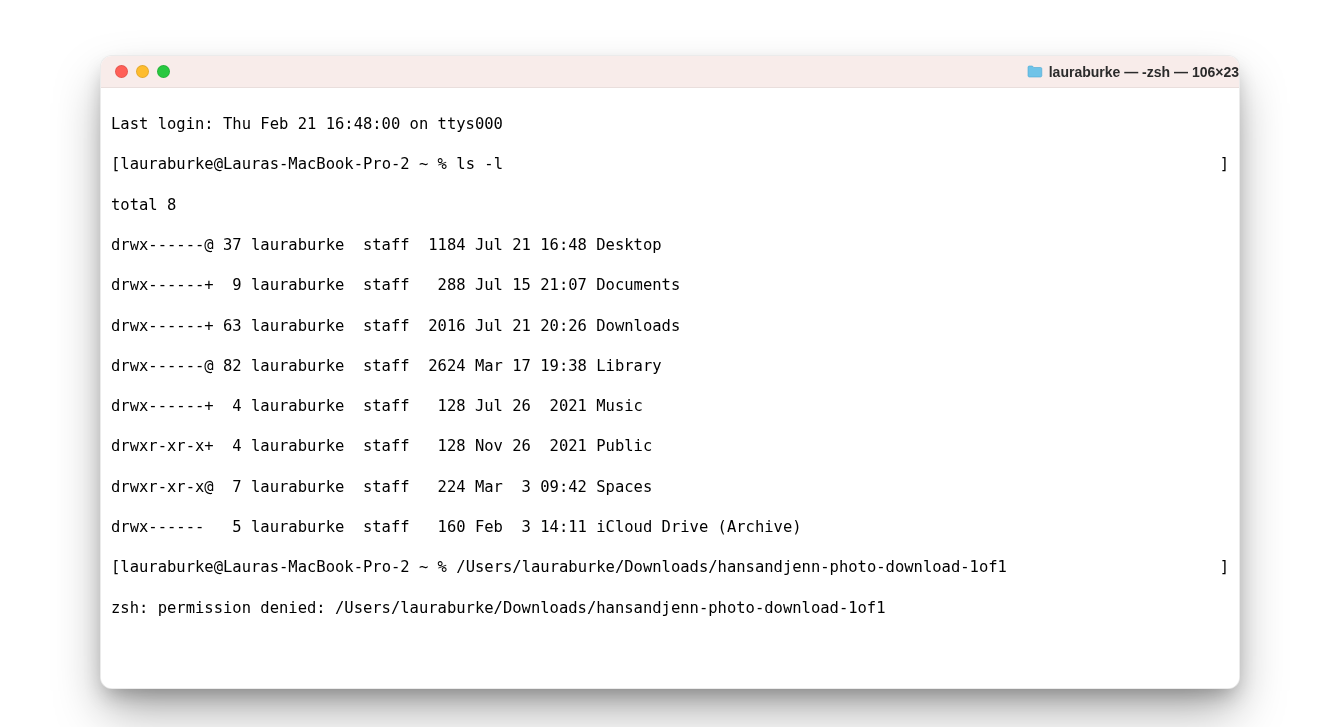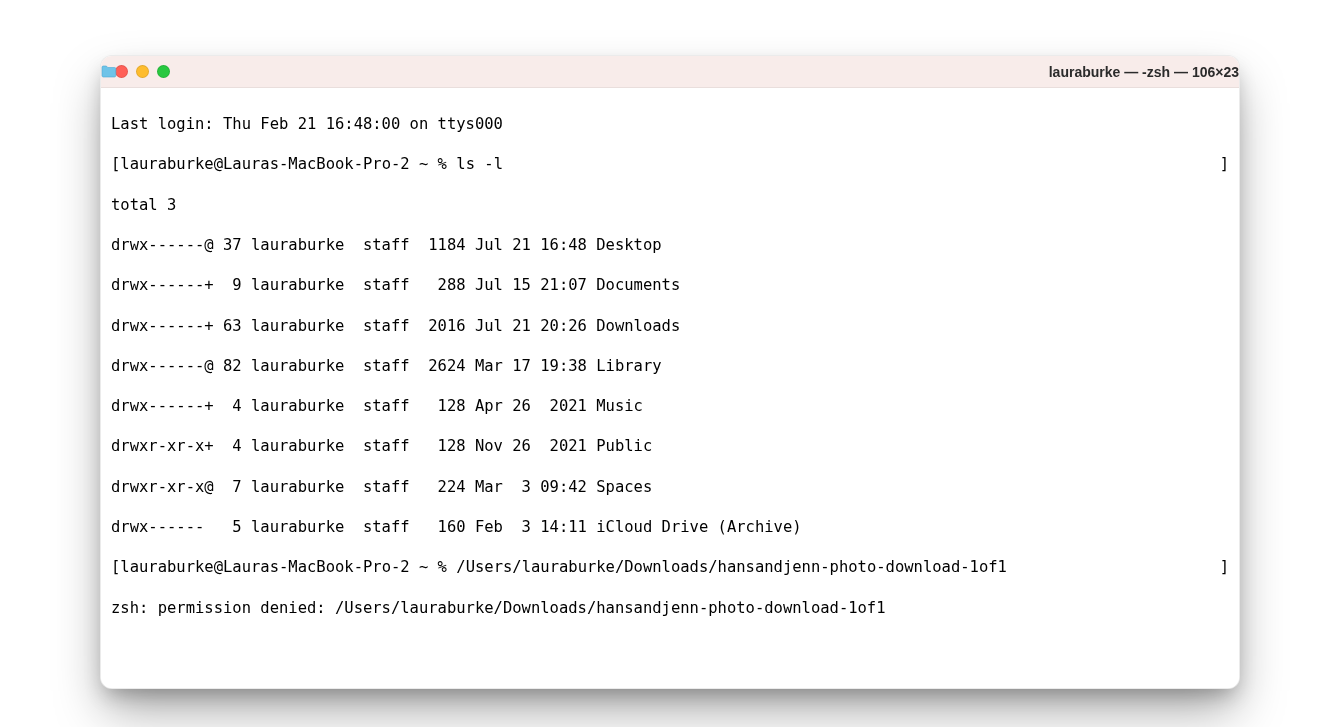--- a/index.html
+++ b/index.html
@@ -50,21 +50,21 @@
       position: absolute;
       left: 0;
       right: 0;
       text-align: center;
       font-size: 14px;
       font-weight: 600;
       color: #2b2b2b;
       pointer-events: none;
       display: flex;
       align-items: center;
-      justify-content: space-between;
+      justify-content: flex-end;
       gap: 6px;
     }
     .folder-icon {
       width: 16px;
       height: 13px;
       display: inline-block;
     }
     .terminal-body {
       background: #ffffff;
       padding: 6px 10px 10px 10px;
@@ -104,26 +104,26 @@
           <path d="M1 2.2C1 1.54 1.54 1 2.2 1h3.2l1.3 1.5h6.9c.66 0 1.2.54 1.2 1.2v7.1c0 .66-.54 1.2-1.2 1.2H2.2C1.54 12 1 11.46 1 10.8V2.2z" fill="#6fc3e8" stroke="#4aa8d4" stroke-width="0.6"></path>
         </svg>
       </span>
       <span>lauraburke — -zsh — 106×23</span>
     </div>
   </div>
 
   <div class="terminal-body">
 <div class="term-line">Last login: Thu Feb 21 16:48:00 on ttys000</div>
 <div class="prompt-row"><span><span>[</span><span>lauraburke@Lauras-MacBook-Pro-2 ~ %</span> <span>ls -l</span></span><span class="rb">]</span></div>
-<div class="term-line">total 3</div>
+<div class="term-line">total 8</div>
 <div class="term-line">drwx------@ 37 lauraburke  staff  1184 Jul 21 16:48 Desktop</div>
 <div class="term-line">drwx------+  9 lauraburke  staff   288 Jul 15 21:07 Documents</div>
 <div class="term-line">drwx------+ 63 lauraburke  staff  2016 Jul 21 20:26 Downloads</div>
 <div class="term-line">drwx------@ 82 lauraburke  staff  2624 Mar 17 19:38 Library</div>
-<div class="term-line">drwx------+  4 lauraburke  staff   128 Apr 26  2021 Music</div>
+<div class="term-line">drwx------+  4 lauraburke  staff   128 Jul 26  2021 Music</div>
 <div class="term-line">drwxr-xr-x+  4 lauraburke  staff   128 Nov 26  2021 Public</div>
 <div class="term-line">drwxr-xr-x@  7 lauraburke  staff   224 Mar  3 09:42 Spaces</div>
 <div class="term-line">drwx------   5 lauraburke  staff   160 Feb  3 14:11 iCloud Drive (Archive)</div>
 <div class="prompt-row"><span><span>[</span><span>lauraburke@Lauras-MacBook-Pro-2 ~ %</span> <span>/Users/lauraburke/Downloads/hansandjenn-photo-download-1of1</span></span><span class="rb">]</span></div>
 <div class="term-line">zsh: permission denied: /Users/lauraburke/Downloads/hansandjenn-photo-download-1of1</div>
 
   </div>
 
 </div>
 

